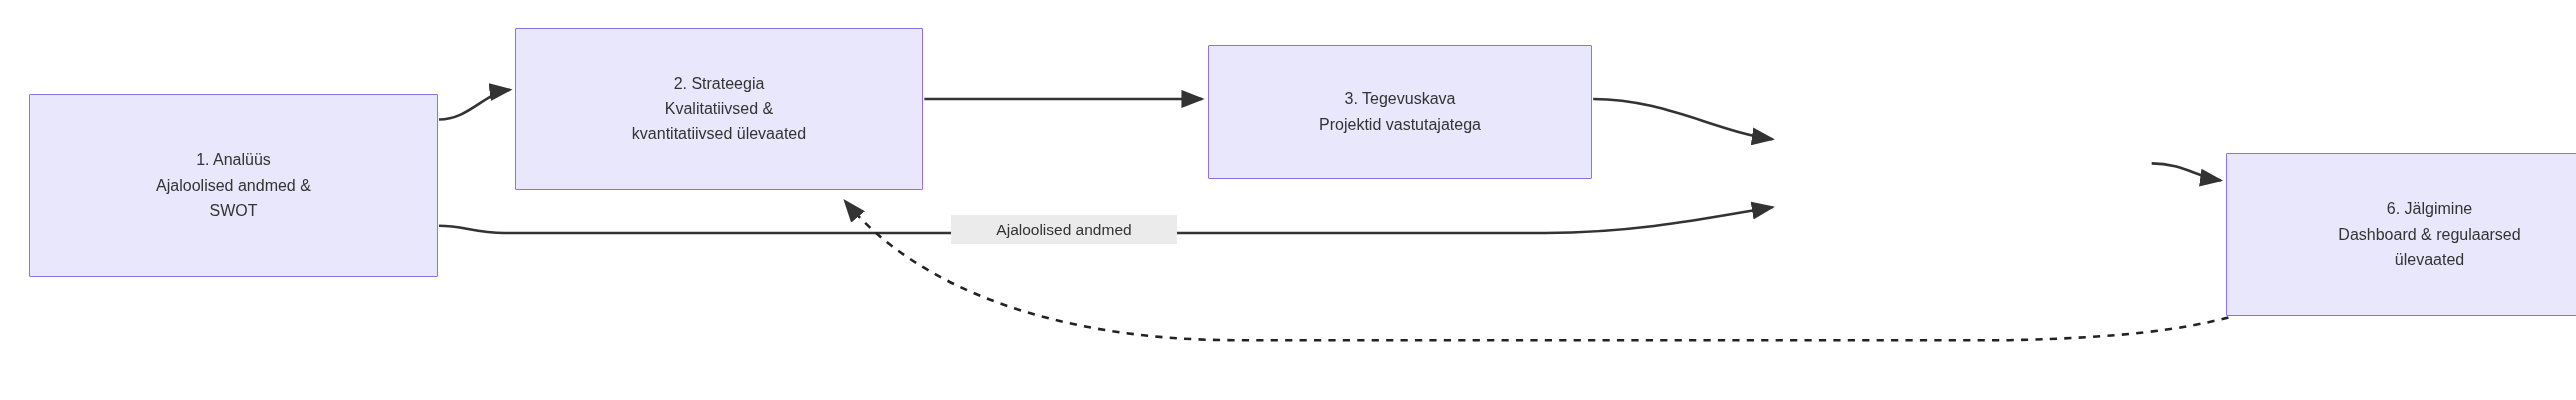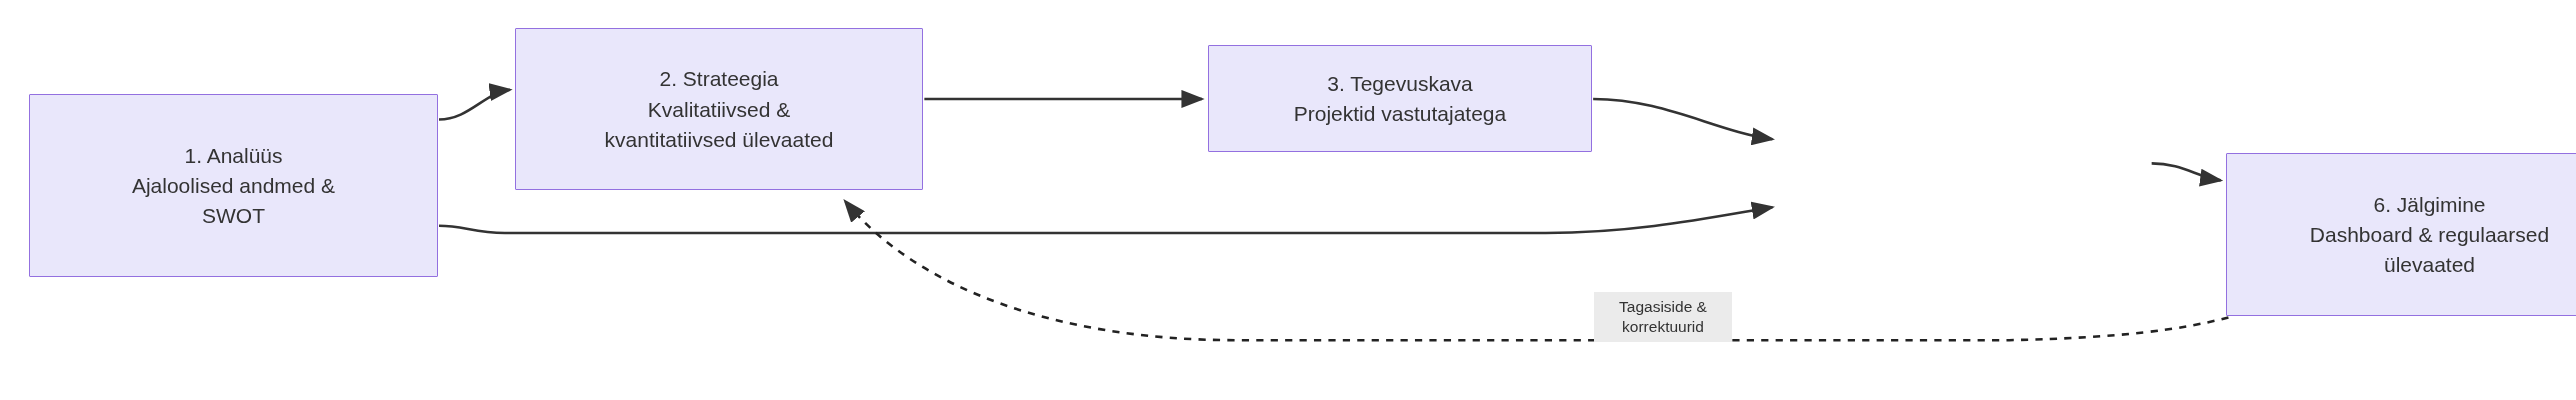--- a/index.html
+++ b/index.html
@@ -28,21 +28,21 @@
     position: absolute;
     box-sizing: border-box;
     background: #e9e7fb;
     border: 1.5px solid #9370e0;
     border-radius: 1px;
     display: flex;
     flex-direction: column;
     align-items: center;
     justify-content: center;
     color: #333333;
-    font-size: 21px;
+    font-size: 16px;
     line-height: 1.0;
     text-align: center;
     z-index: 3;
   }
   .node .nline {
     display: block;
     padding: 4.6px 0;
     white-space: nowrap;
   }
   .edge-label {
@@ -95,32 +95,31 @@
     <span class="nline">Ajaloolised andmed &amp;</span>
     <span class="nline">SWOT</span>
   </div>
 
   <div class="node" id="node-n2" style="left:515px; top:28px; width:408px; height:162px;">
     <span class="nline">2. Strateegia</span>
     <span class="nline">Kvalitatiivsed &amp;</span>
     <span class="nline">kvantitatiivsed ülevaated</span>
   </div>
 
-  <div class="node" id="node-n3" style="left:1208px; top:45px; width:384px; height:107px;">
+  <div class="node" id="node-n3" style="left:1208px; top:45px; width:384px; height:134px;">
     <span class="nline">3. Tegevuskava</span>
     <span class="nline">Projektid vastutajatega</span>
   </div>
 
 
   <div class="node" id="node-n4" style="left:2226px; top:153px; width:407px; height:163px;">
     <span class="nline">6. Jälgimine</span>
     <span class="nline">Dashboard &amp; regulaarsed</span>
     <span class="nline">ülevaated</span>
   </div>
 
+  <div class="edge-label" style="left:951px; top:215px; width:226px;">
+    <span class="elline">Ajaloolised andmed</span>
+  </div>
 
-  <div class="edge-label" style="left:1594px; top:292px; width:138px;">
-    <span class="elline">Tagasiside &amp;</span>
-    <span class="elline">korrektuurid</span>
-  </div>
 
 </div>
 
 
 </body></html>

